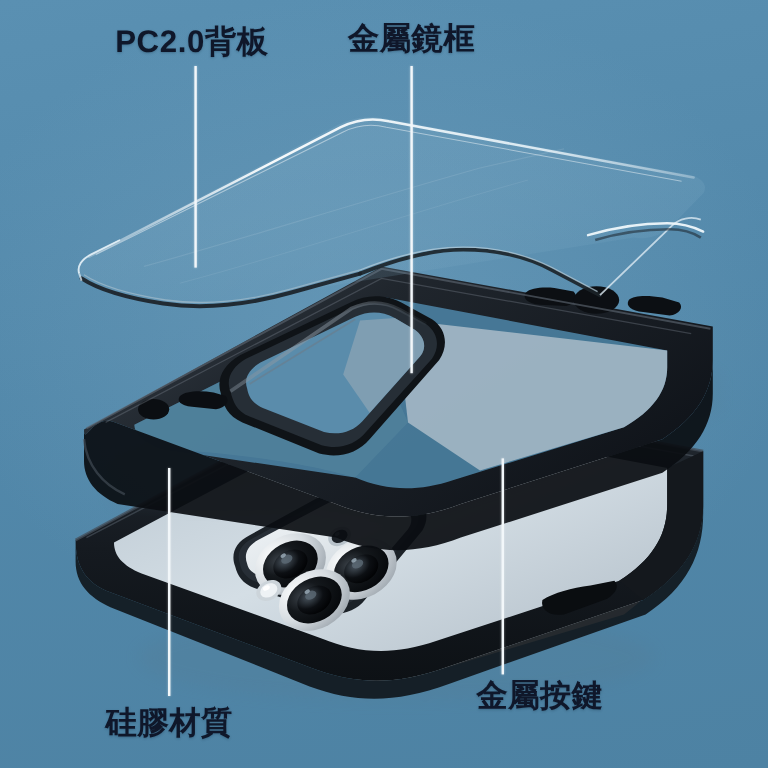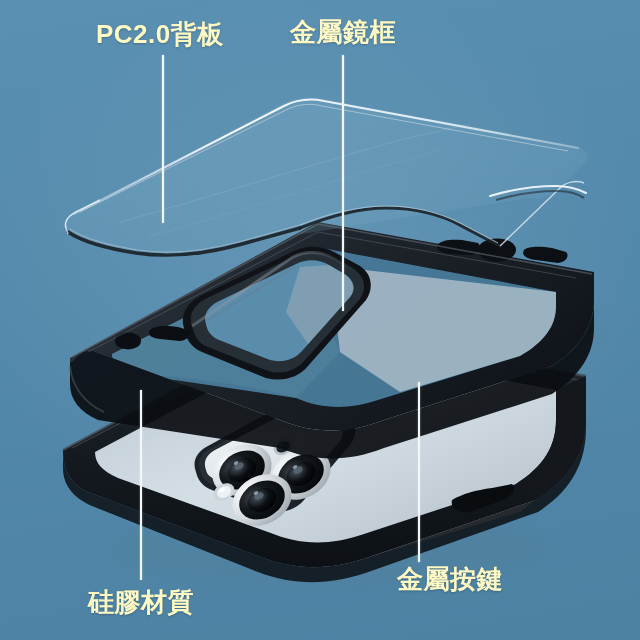--- a/index.html
+++ b/index.html
@@ -19,21 +19,21 @@
   
   #bg-gradient {
     position: absolute;
     inset: 0;
     background:
       radial-gradient(ellipse 90% 70% at 48% 42%, rgba(120,165,193,0.45) 0%, rgba(82,136,170,0.0) 62%),
       linear-gradient(170deg, #5a90b2 0%, #5288aa 45%, #4d82a3 100%);
   }
   .label {
     position: absolute;
-    color: #fef9c3;
+    color: #0f172a;
     font-weight: bold;
     letter-spacing: 0.5px;
     white-space: nowrap;
     text-shadow: 0 1px 2px rgba(20,50,70,0.33);
     font-size: 26px;
     line-height: 1;
   }
   .leader {
     position: absolute;
     width: 2px;

